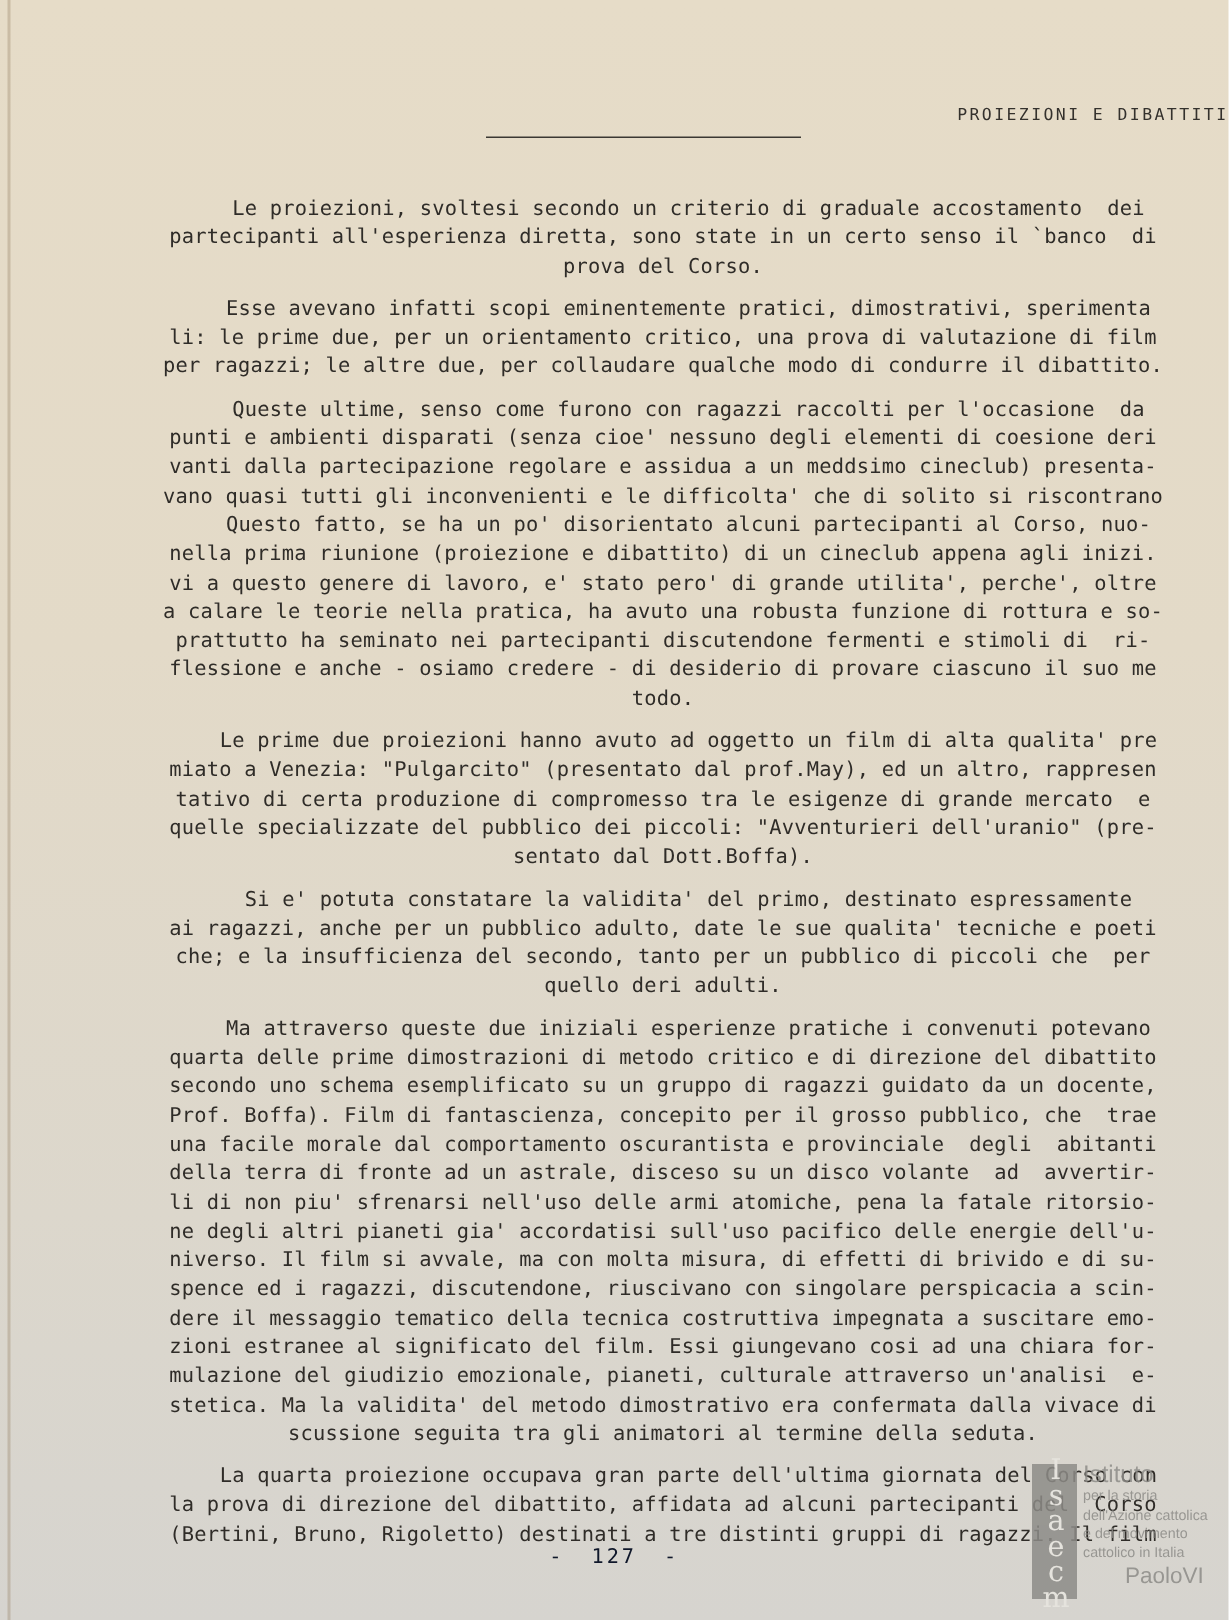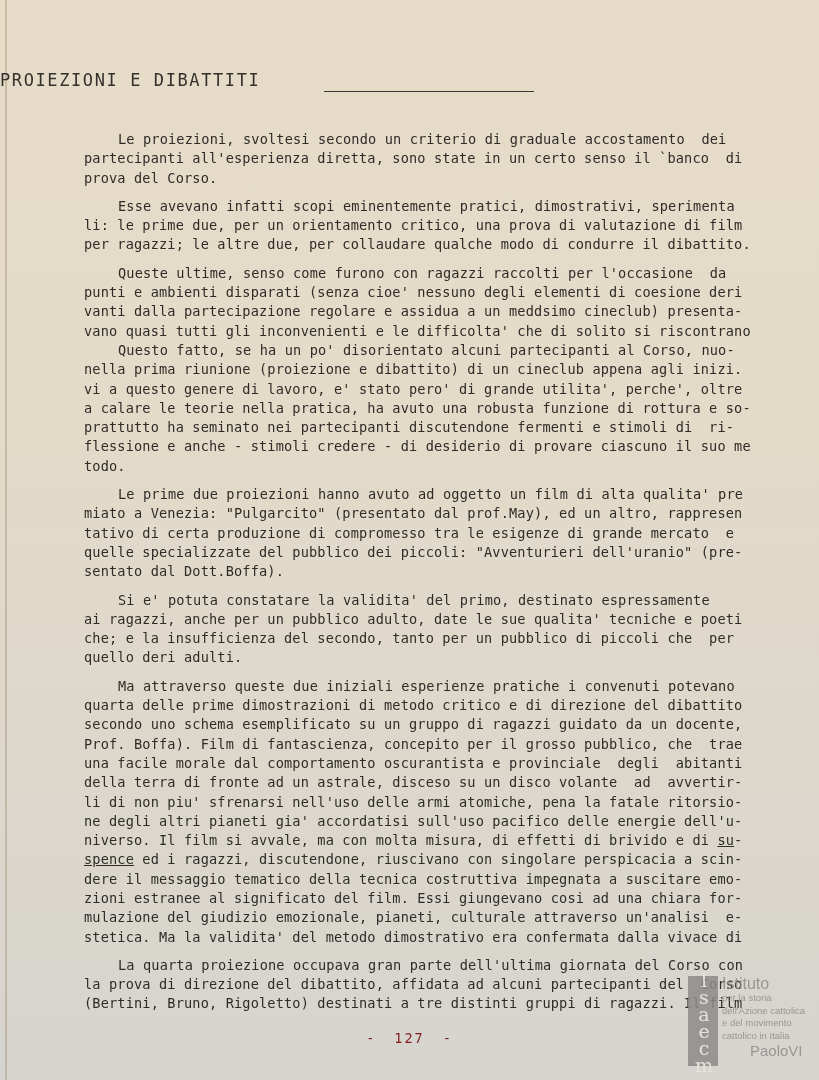--- a/index.html
+++ b/index.html
@@ -9,38 +9,38 @@
     position: relative;
     font-family: "DejaVu Sans Mono", "Liberation Mono", monospace;
     color: #2f2c28;
   }
   .page-edge {
     position: absolute; left: 5px; top: 0; bottom: 0; width: 2px;
     background: rgba(150,130,100,0.35);
   }
   .title {
     position: absolute; left: 0; right: 0; top: 70px;
-    text-align: left; font-size: 17px; letter-spacing: 1.6px;
+    text-align: right; font-size: 11px; letter-spacing: 1.6px;
     color: #34312d;
   }
   .title-rule {
     position: absolute; left: 324px; width: 210px; top: 91px; height: 1px;
     background: #3b3833;
   }
   .body-text {
     position: absolute; left: 84px; top: 130px; width: 716px;
-    font-size: 13.6px; line-height: 19.3px; letter-spacing: 0.15px;
+    font-size: 13.6px; line-height: 19.3px; letter-spacing: 0.15px; text-align: center;
   }
   .para { margin: 0 0 9px 0; }
   .line { white-space: pre; display: block; }
   .indent { padding-left: 34px; }
-  .u { text-decoration: underline; }
+  .u { }
   .folio {
     position: absolute; left: 0; right: 0; top: 1030px; text-align: center;
-    font-size: 13.5px; letter-spacing: 2px; color: #7f1d1d;
+    font-size: 13.5px; letter-spacing: 2px; color: #0f172a;
   }
   .folio .dash { margin: 0 18px; }
   .watermark {
     position: absolute; left: 688px; top: 976px; width: 131px; height: 92px;
     opacity: 0.85;
   }
   .wm-block {
     position: absolute; left: 0; top: 0; width: 30px; height: 90px;
     background: #8d8c88;
   }
@@ -80,21 +80,21 @@
     <div class="para">
       <span class="line indent">Queste ultime, senso come furono con ragazzi raccolti per l'occasione  da</span>
       <span class="line">punti e ambienti disparati (senza cioe' nessuno degli elementi di coesione deri</span>
       <span class="line">vanti dalla partecipazione regolare e assidua a un meddsimo cineclub) presenta-</span>
       <span class="line">vano quasi tutti gli inconvenienti e le difficolta' che di solito si riscontrano</span>
       <span class="line indent">Questo fatto, se ha un po' disorientato alcuni partecipanti al Corso, nuo-</span>
       <span class="line">nella prima riunione (proiezione e dibattito) di un cineclub appena agli inizi.</span>
       <span class="line">vi a questo genere di lavoro, e' stato pero' di grande utilita', perche', oltre</span>
       <span class="line">a calare le teorie nella pratica, ha avuto una robusta funzione di rottura e so-</span>
       <span class="line">prattutto ha seminato nei partecipanti discutendone fermenti e stimoli di  ri-</span>
-      <span class="line">flessione e anche - stimoli credere - di desiderio di provare ciascuno il suo me</span>
+      <span class="line">flessione e anche - osiamo credere - di desiderio di provare ciascuno il suo me</span>
       <span class="line">todo.</span>
     </div>
     <div class="para">
       <span class="line indent">Le prime due proiezioni hanno avuto ad oggetto un film di alta qualita' pre</span>
       <span class="line">miato a Venezia: "Pulgarcito" (presentato dal prof.May), ed un altro, rappresen</span>
       <span class="line">tativo di certa produzione di compromesso tra le esigenze di grande mercato  e</span>
       <span class="line">quelle specializzate del pubblico dei piccoli: "Avventurieri dell'uranio" (pre-</span>
       <span class="line">sentato dal Dott.Boffa).</span>
     </div>
     <div class="para">
@@ -111,20 +111,21 @@
       <span class="line">una facile morale dal comportamento oscurantista e provinciale  degli  abitanti</span>
       <span class="line">della terra di fronte ad un astrale, disceso su un disco volante  ad  avvertir-</span>
       <span class="line">li di non piu' sfrenarsi nell'uso delle armi atomiche, pena la fatale ritorsio-</span>
       <span class="line">ne degli altri pianeti gia' accordatisi sull'uso pacifico delle energie dell'u-</span>
       <span class="line">niverso. Il film si avvale, ma con molta misura, di effetti di brivido e di <span class="u">su</span>-</span>
       <span class="line"><span class="u">spence</span> ed i ragazzi, discutendone, riuscivano con singolare perspicacia a scin-</span>
       <span class="line">dere il messaggio tematico della tecnica costruttiva impegnata a suscitare emo-</span>
       <span class="line">zioni estranee al significato del film. Essi giungevano cosi ad una chiara for-</span>
       <span class="line">mulazione del giudizio emozionale, pianeti, culturale attraverso un'analisi  e-</span>
       <span class="line">stetica. Ma la validita' del metodo dimostrativo era confermata dalla vivace di</span>
+      <span class="line">scussione seguita tra gli animatori al termine della seduta.</span>
     </div>
     <div class="para">
       <span class="line indent">La quarta proiezione occupava gran parte dell'ultima giornata del Corso con</span>
       <span class="line">la prova di direzione del dibattito, affidata ad alcuni partecipanti del  Corso</span>
       <span class="line">(Bertini, Bruno, Rigoletto) destinati a tre distinti gruppi di ragazzi. Il film</span>
     </div>
   </div>
 
 <div class="folio">
   <span class="dash">-</span><span>127</span><span class="dash">-</span>

